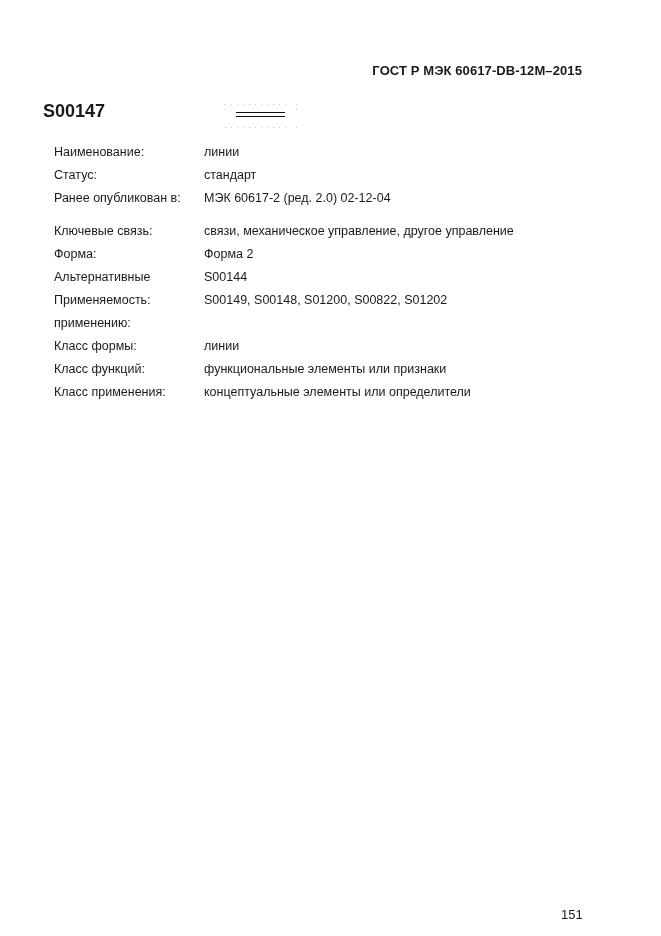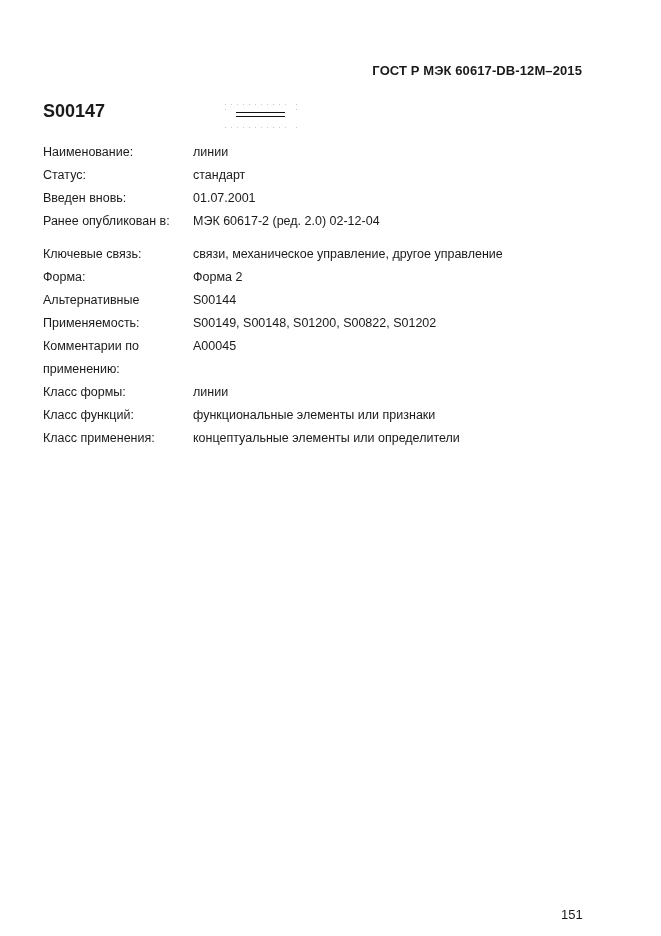--- a/index.html
+++ b/index.html
@@ -17,21 +17,21 @@
       font-size: 18px; font-weight: bold;
     }
     .symbol-graphic {
       position: absolute; left: 223px; top: 103px; width: 78px; height: 28px;
     }
     .props {
       position: absolute; left: 43px; top: 141px; width: 560px;
       font-size: 12.5px; line-height: 23px;
     }
     .row { display: flex; }
-    .row .label { width: 150px; flex: 0 0 150px; }
+    .row .label { width: 150px; flex: 0 0 150px; margin-left: 11px; }
     .row .value { flex: 1; }
     .gap { height: 10px; }
     .page-number {
       position: absolute; left: 561px; top: 907px; font-size: 13px;
     }
   </style>
 </head>
 <body>
 
 <div class="header">ГОСТ Р МЭК 60617-DB-12M–2015</div>
@@ -76,47 +76,39 @@
 <div class="props">
   <div class="row">
     <span class="label">Наименование:</span>
     <span class="value">линии</span>
   </div>
   <div class="row">
     <span class="label">Статус:</span>
     <span class="value">стандарт</span>
   </div>
   <div class="row">
-    <span class="label">Введен вновь:</span>
-    <span class="value">01.07.2001</span>
-  </div>
-  <div class="row">
     <span class="label">Ранее опубликован в:</span>
     <span class="value">МЭК 60617-2 (ред. 2.0) 02-12-04</span>
   </div>
   <div class="gap"></div>
   <div class="row">
     <span class="label">Ключевые связь:</span>
     <span class="value">связи, механическое управление, другое управление</span>
   </div>
   <div class="row">
     <span class="label">Форма:</span>
     <span class="value">Форма 2</span>
   </div>
   <div class="row">
     <span class="label">Альтернативные</span>
     <span class="value">S00144</span>
   </div>
   <div class="row">
     <span class="label">Применяемость:</span>
     <span class="value">S00149, S00148, S01200, S00822, S01202</span>
-  </div>
-  <div class="row">
-    <span class="label">Комментарии по</span>
-    <span class="value">A00045</span>
   </div>
   <div class="row">
     <span class="label">применению:</span>
     <span class="value"></span>
   </div>
   <div class="row">
     <span class="label">Класс формы:</span>
     <span class="value">линии</span>
   </div>
   <div class="row">

